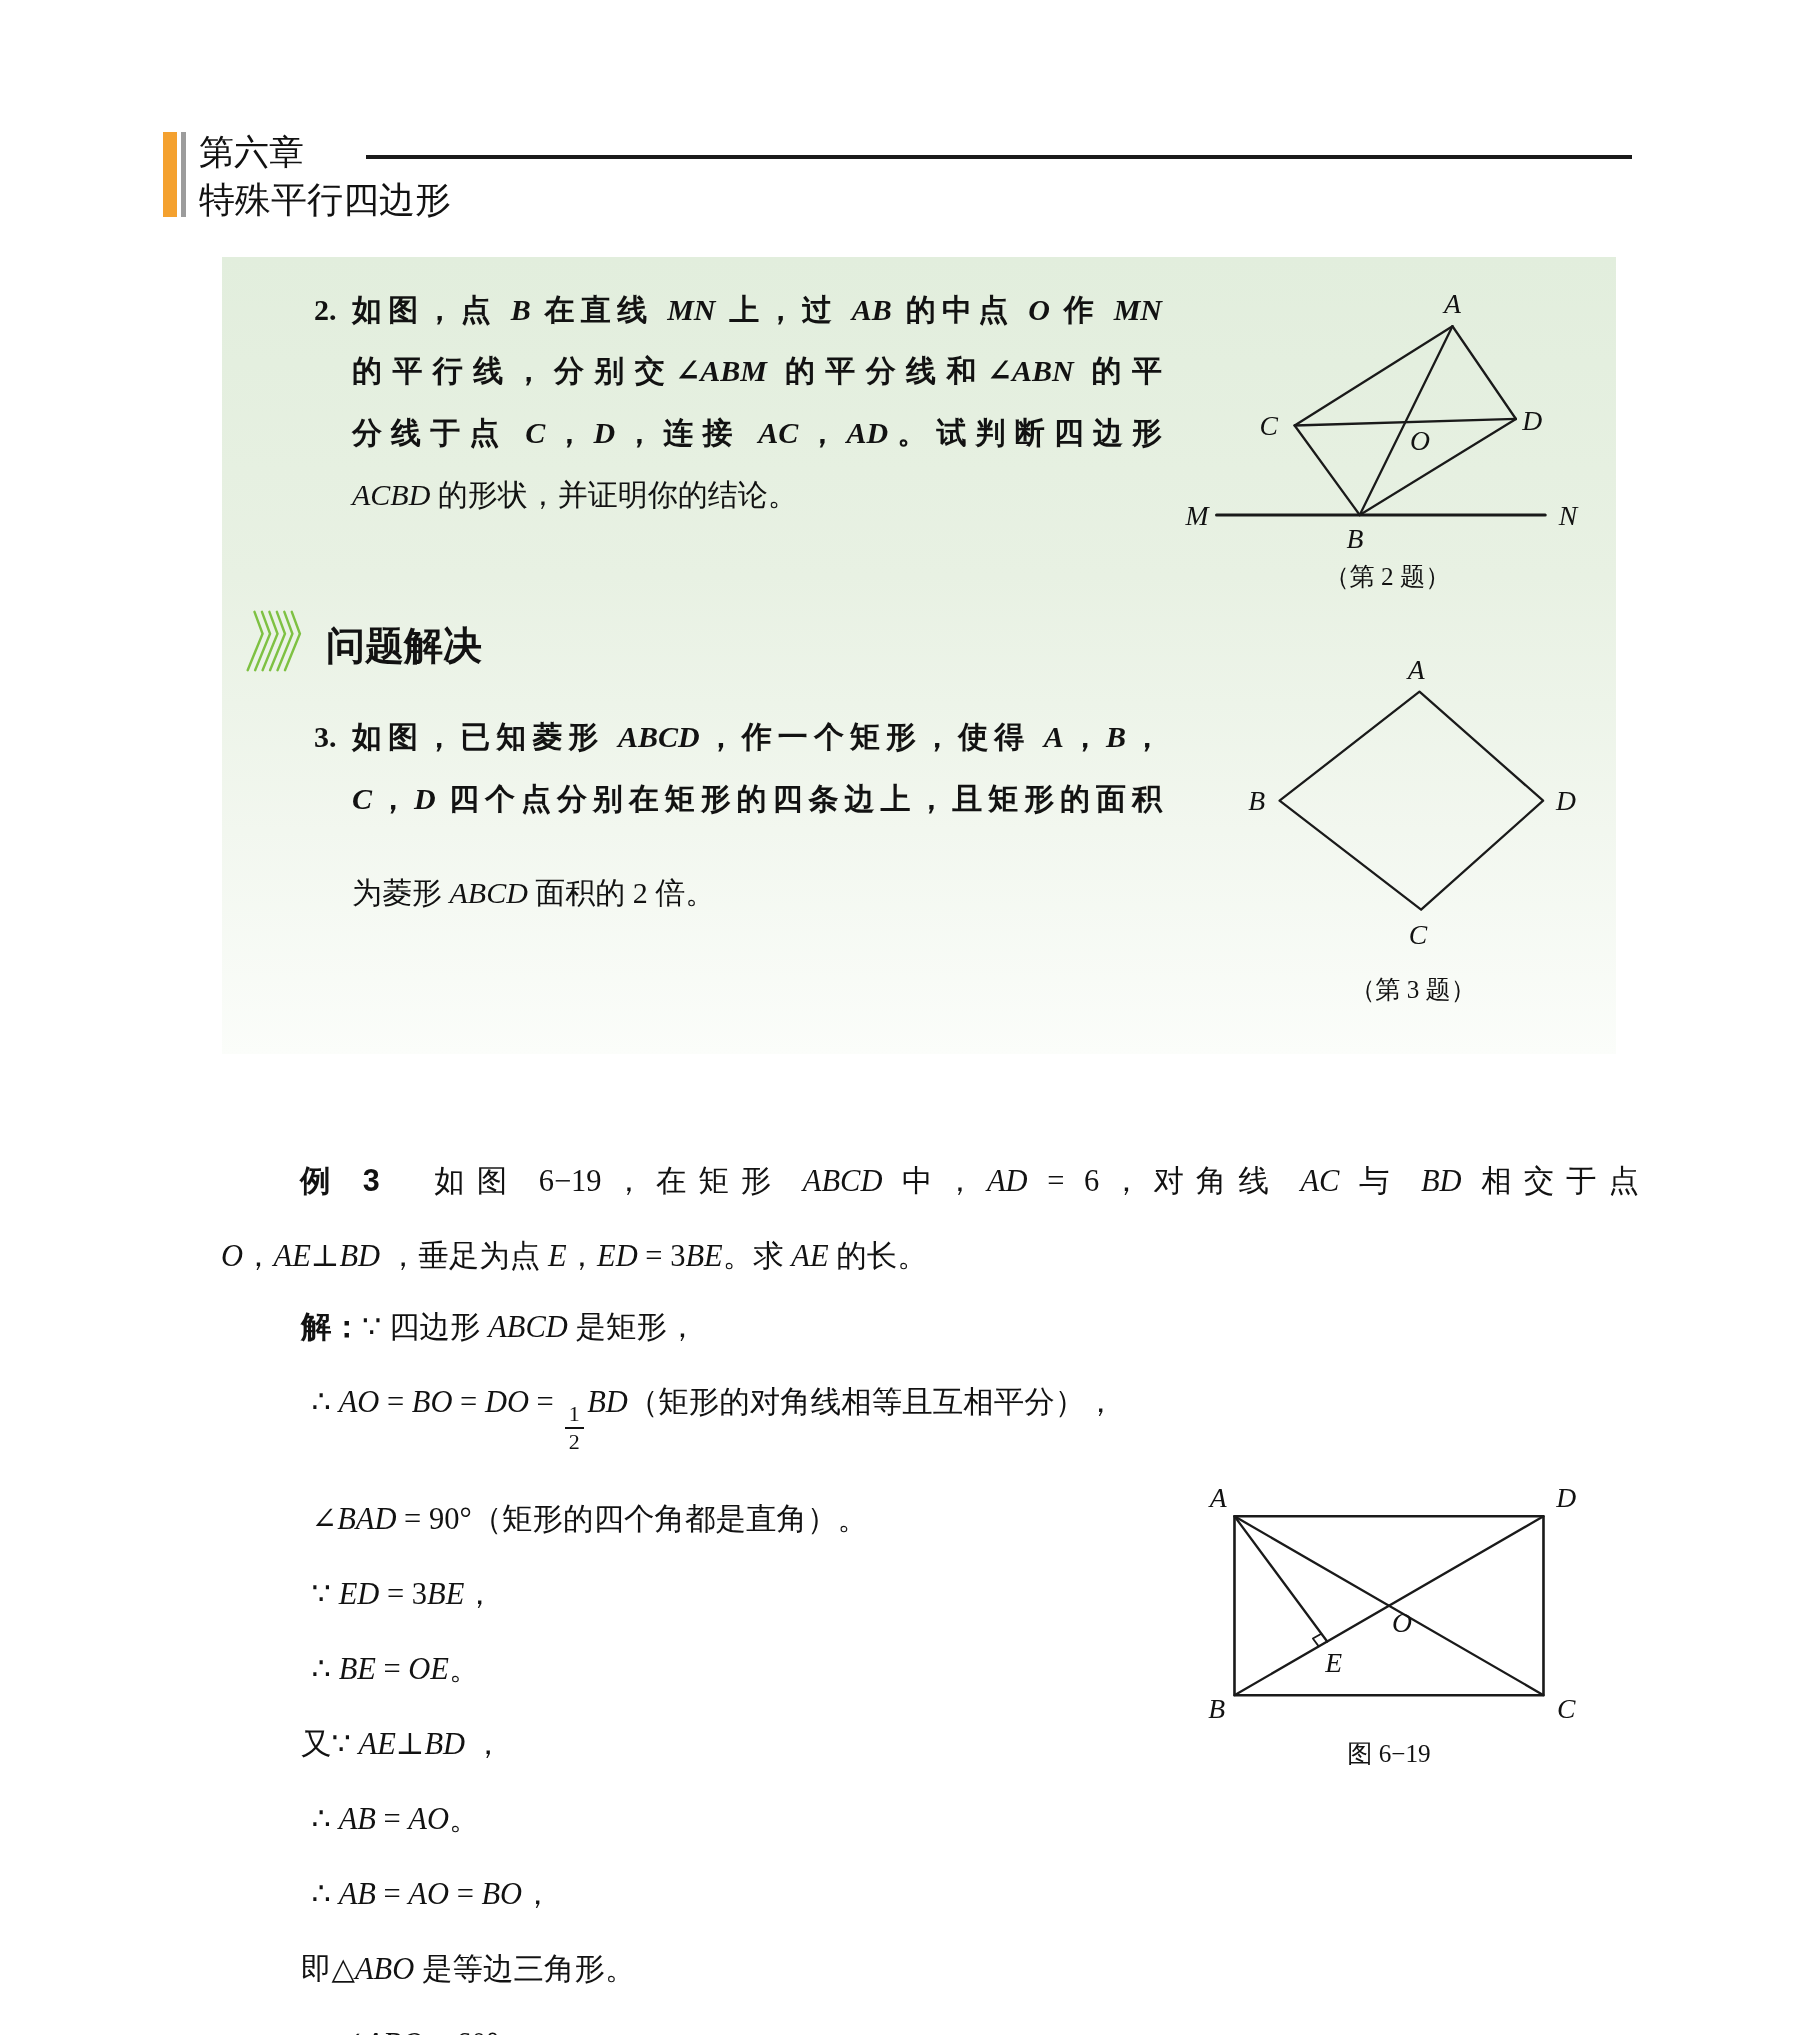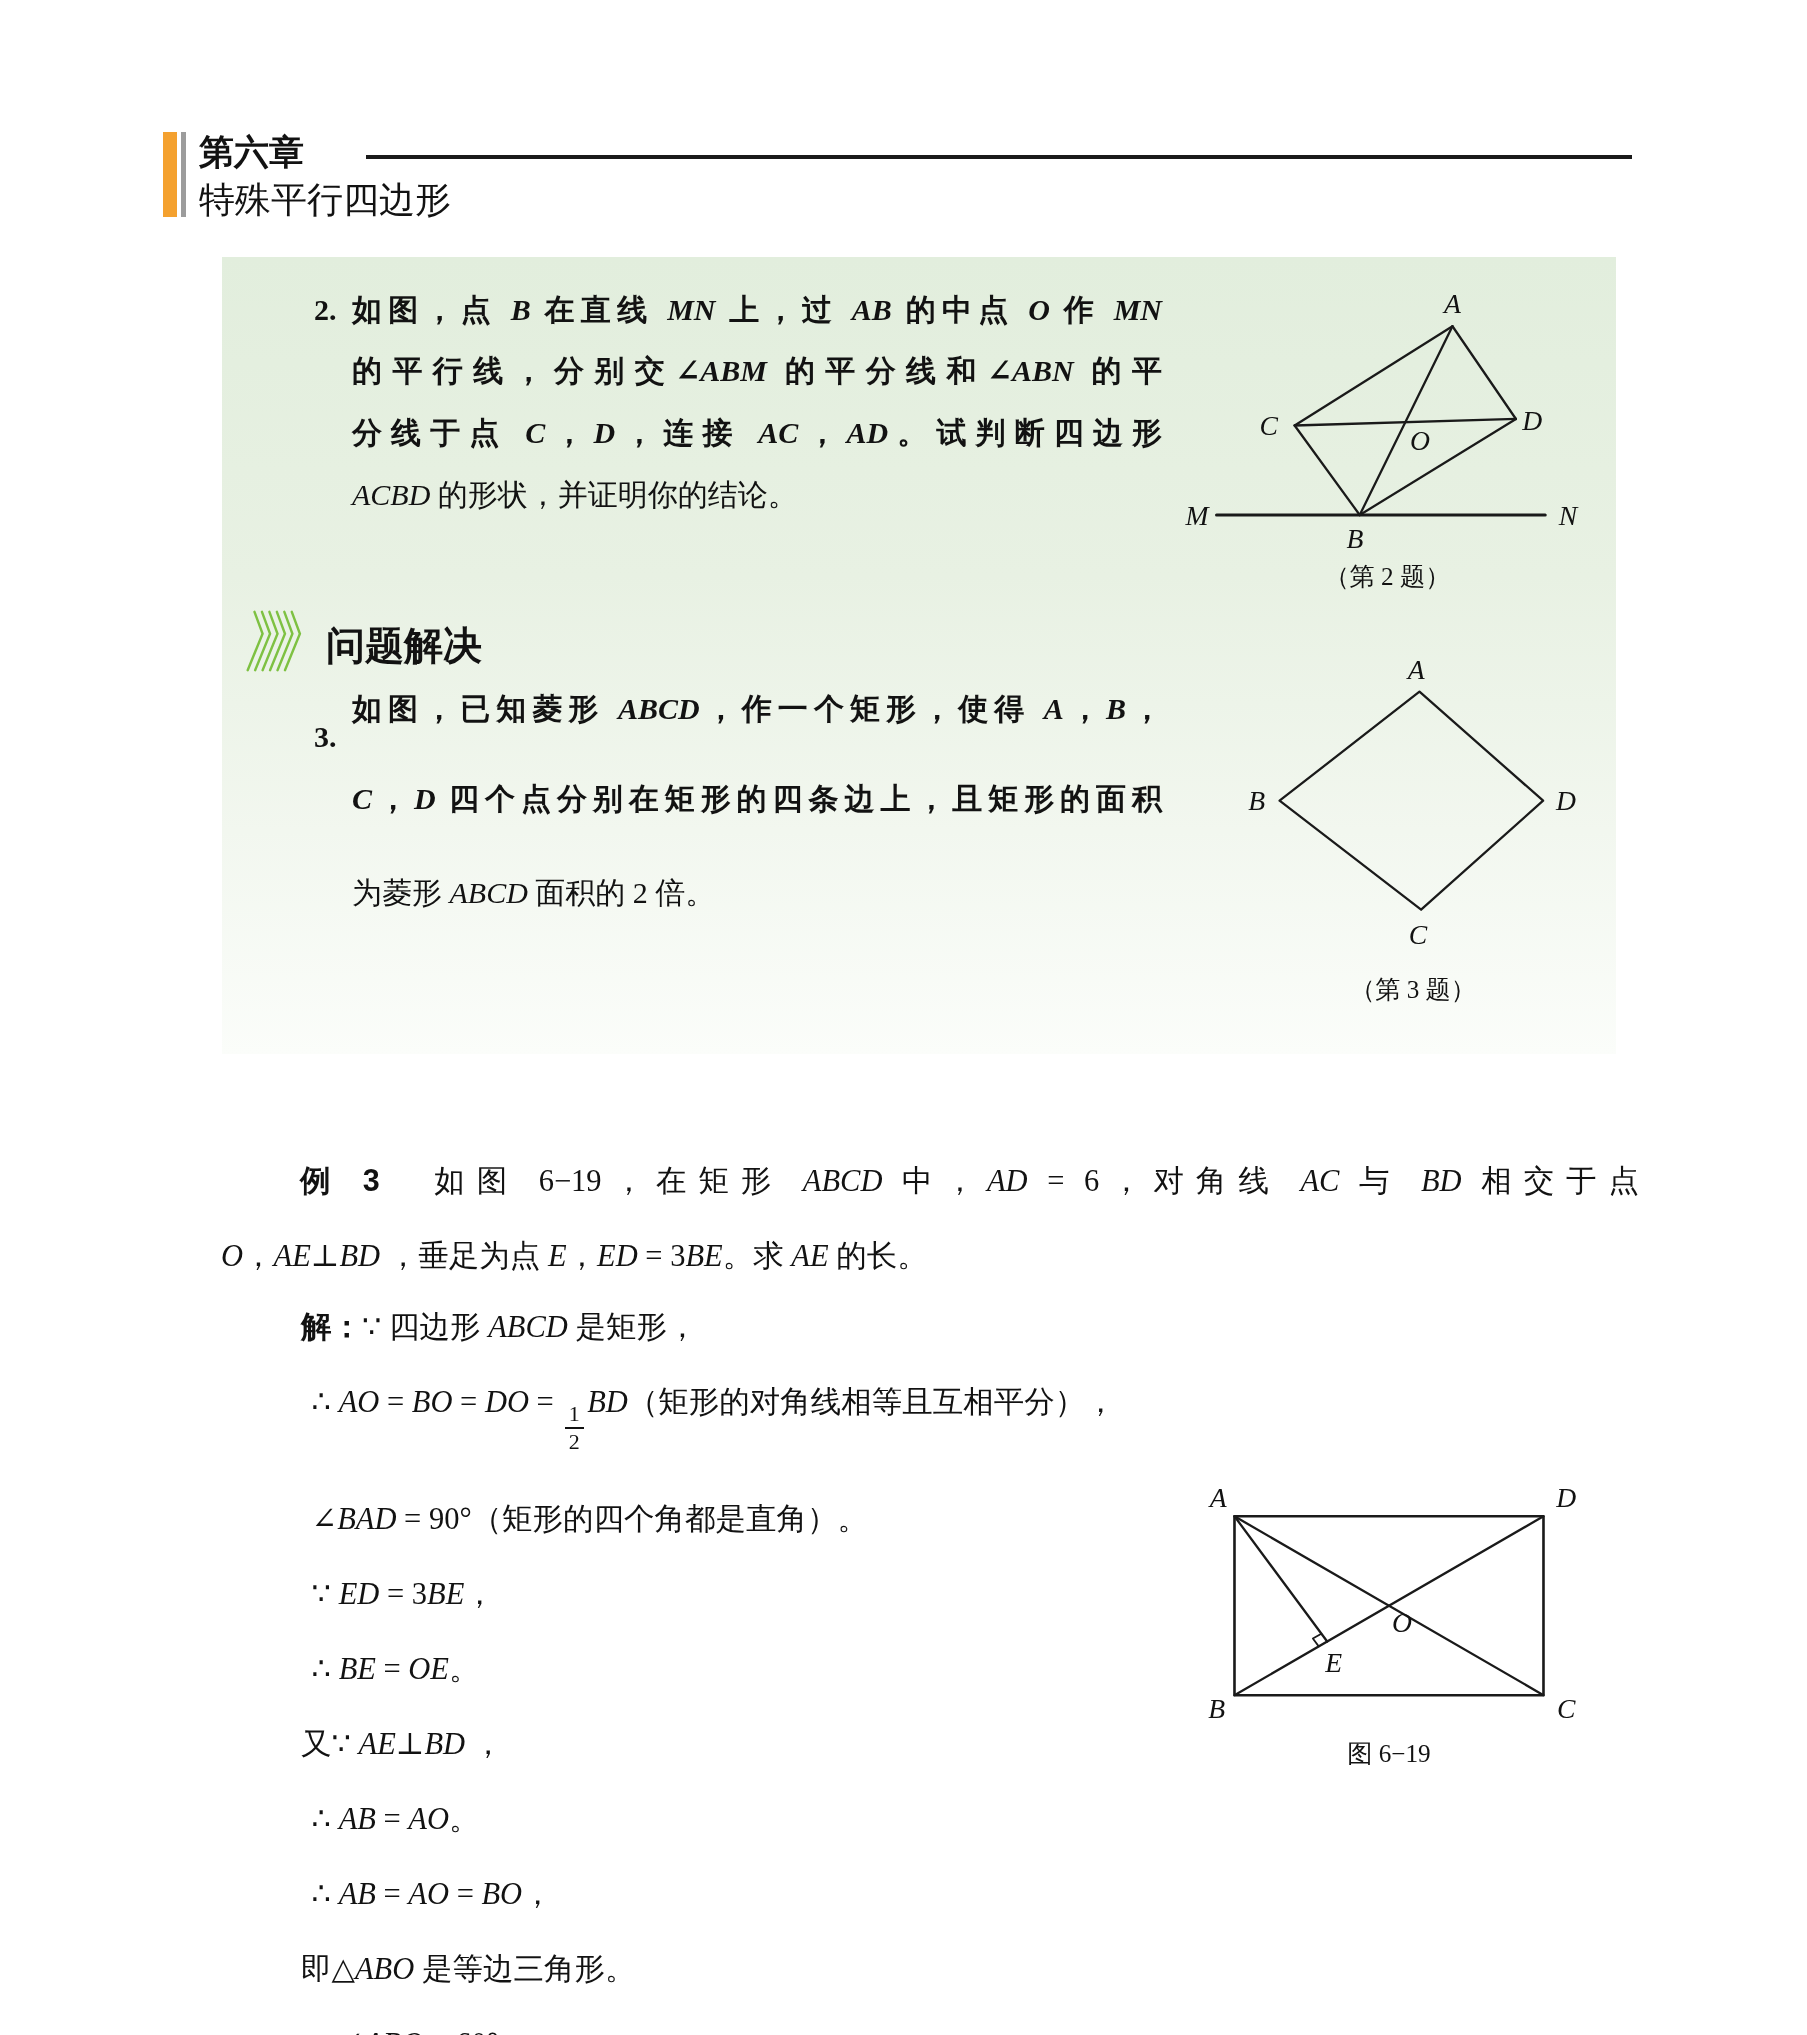--- a/index.html
+++ b/index.html
@@ -4,21 +4,21 @@
 <style>
   html,body{margin:0;padding:0;background:#ffffff;}
   #page{position:relative;width:1808px;height:2558px;background:#ffffff;overflow:hidden;
         font-family:"Liberation Serif","DejaVu Serif","DejaVu Sans",serif;color:#121212;}
   .abs{position:absolute;}
 
   
   .bar-orange{left:163px;top:132px;width:14px;height:85px;background:#F4A12F;}
   .bar-gray{left:181px;top:132px;width:5.3px;height:85px;background:#9C9C9C;}
   .chapter-label{left:199px;top:131px;font-family:"Liberation Sans","DejaVu Sans",sans-serif;
-                 font-size:35px;font-weight:700;line-height:41px;text-align:right;}
+                 font-size:35px;font-weight:400;line-height:41px;text-align:right;}
   .header-rule{left:366px;top:155px;width:1266px;height:3.7px;background:#1a1a1a;}
   .chapter-title{left:199px;top:179px;font-family:"Liberation Sans","DejaVu Sans",sans-serif;
                  font-size:36px;font-weight:400;line-height:41px;}
 
   
   .green-box{left:222px;top:257px;width:1394px;height:797px;
              background:linear-gradient(180deg,#e2eedd 0%,#e8f1e3 40%,#f2f7ef 72%,#fbfdfa 100%);}
 
   
   .pnum{font-size:30px;font-weight:700;line-height:46px;}
@@ -93,21 +93,21 @@
     <polyline class="chev" points="0.8,36.5 10,14 5,0.5"></polyline>
     <polyline class="chev" points="5.4,36.5 14.6,14 9.6,0.5"></polyline>
     <polyline class="chev" points="10,36.5 19.2,14 14.2,0.5"></polyline>
     <polyline class="chev" points="14.6,36.5 23.8,14 18.8,0.5"></polyline>
     <polyline class="chev" points="19.2,36.5 28.4,14 23.4,0.5"></polyline>
     <polyline class="chev" points="23.8,36.5 33,14 28,0.5"></polyline>
   </svg>
   <div class="abs sec-title">问题解决</div>
 
   <div class="abs pnum" style="left:314px;top:714px;">3.</div>
-  <div class="abs pline jline" style="left:352px;top:686px;"><span class="s0">如图，已知菱形 </span><span class="s1">ABCD</span><span class="s0">，作一个矩形，使得 </span><span class="s1">A</span><span class="s0">，</span><span class="s1">B</span><span class="s0">，</span></div>
+  <div class="abs pline jline" style="left:352px;top:714px;"><span class="s0">如图，已知菱形 </span><span class="s1">ABCD</span><span class="s0">，作一个矩形，使得 </span><span class="s1">A</span><span class="s0">，</span><span class="s1">B</span><span class="s0">，</span></div>
   <div class="abs pline jline" style="left:352px;top:776px;"><span class="s1">C</span><span class="s0">，</span><span class="s1">D</span><span class="s0"> 四个点分别在矩形的四条边上，且矩形的面积</span></div>
   <div class="abs pline" style="left:352px;top:870px;"><span class="s0">为菱形 </span><span class="s1">ABCD</span><span class="s0"> 面积的 2 倍。</span></div>
 
   <svg class="abs" style="left:1221px;top:651px;" width="423" height="358" viewBox="0 0 260 220">
     <polygon class="geo" points="122,25 36,92 123,159 198,92"></polygon>
     <text class="mlab" x="120" y="17" text-anchor="middle">A</text>
     <text class="mlab" x="22" y="98" text-anchor="middle">B</text>
     <text class="mlab" x="212" y="98" text-anchor="middle">D</text>
     <text class="mlab" x="121" y="180" text-anchor="middle">C</text>
     <text class="clab" x="118" y="213" text-anchor="middle">（第 3 题）</text>

